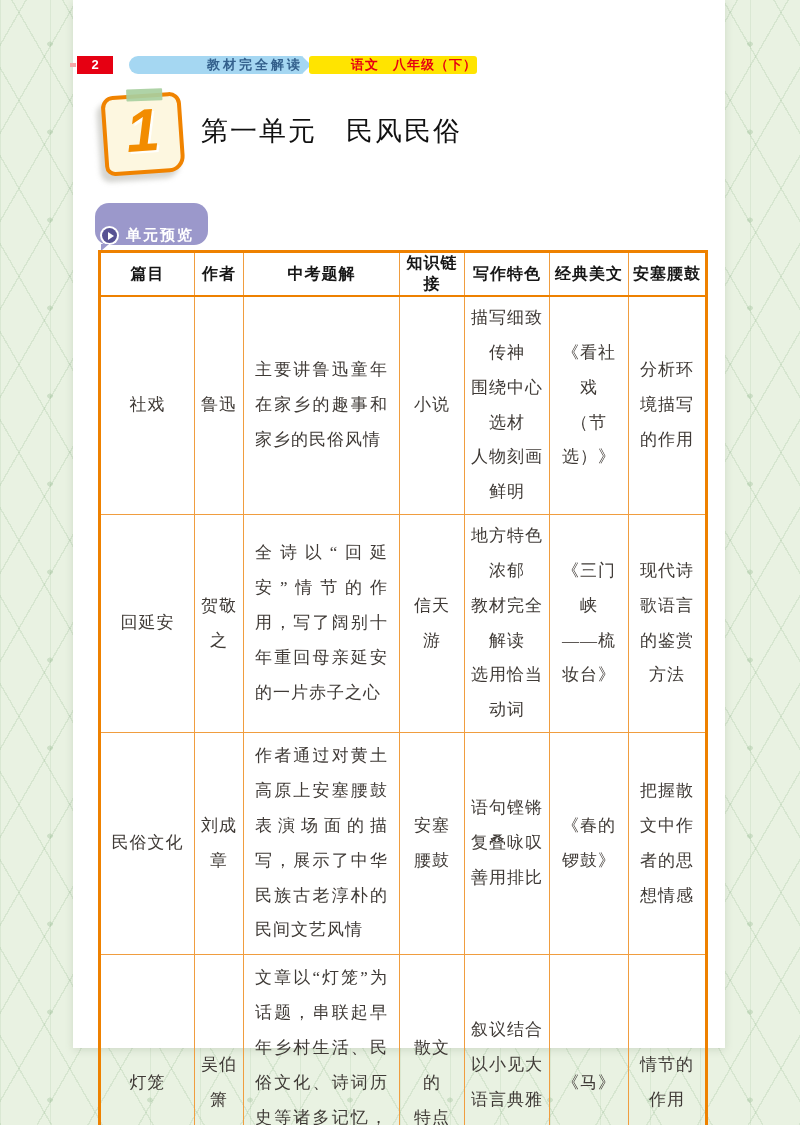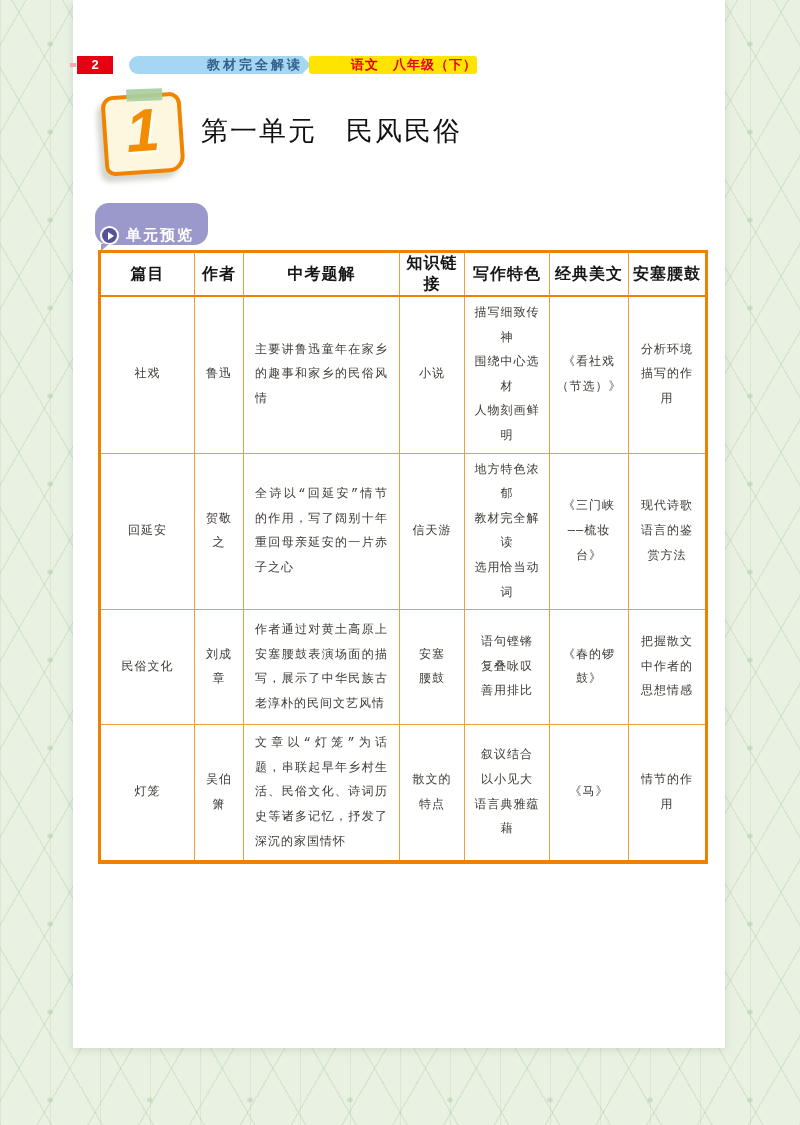--- a/index.html
+++ b/index.html
@@ -97,22 +97,22 @@
     border:1.5px solid #f09d3f; vertical-align:middle;
     text-align:center; color:#3f3a36;
   }
   table.preview thead tr{ height:40px; }
   table.preview thead th{
     font-size:16px; font-weight:bold; color:#161616; letter-spacing:1px;
     border-bottom:2.5px solid #ee8100;
     font-family:Liberation Sans, sans-serif;
   }
   table.preview tbody td{
-    font-family:Liberation Mono, monospace;
-    font-size:12px; letter-spacing:1px; line-height:2.05;
+    font-family:Liberation Serif, serif;
+    font-size:17px; letter-spacing:1px; line-height:2.05;
     white-space:pre-line; padding:4px 6px;
   }
   table.preview tbody tr:nth-child(1){ height:118px; }
   table.preview tbody tr:nth-child(2){ height:115px; }
   table.preview tbody tr:nth-child(3){ height:115px; }
   table.preview tbody tr:nth-child(4){ height:116px; }
   table.preview td.col-summary{ text-align:justify; padding:6px 11px; }
   .c0{width:95px}.c1{width:49px}.c2{width:156px}.c3{width:65px}.c4{width:85px}.c5{width:79px}.c6{width:78px}
 </style>
 </head>

